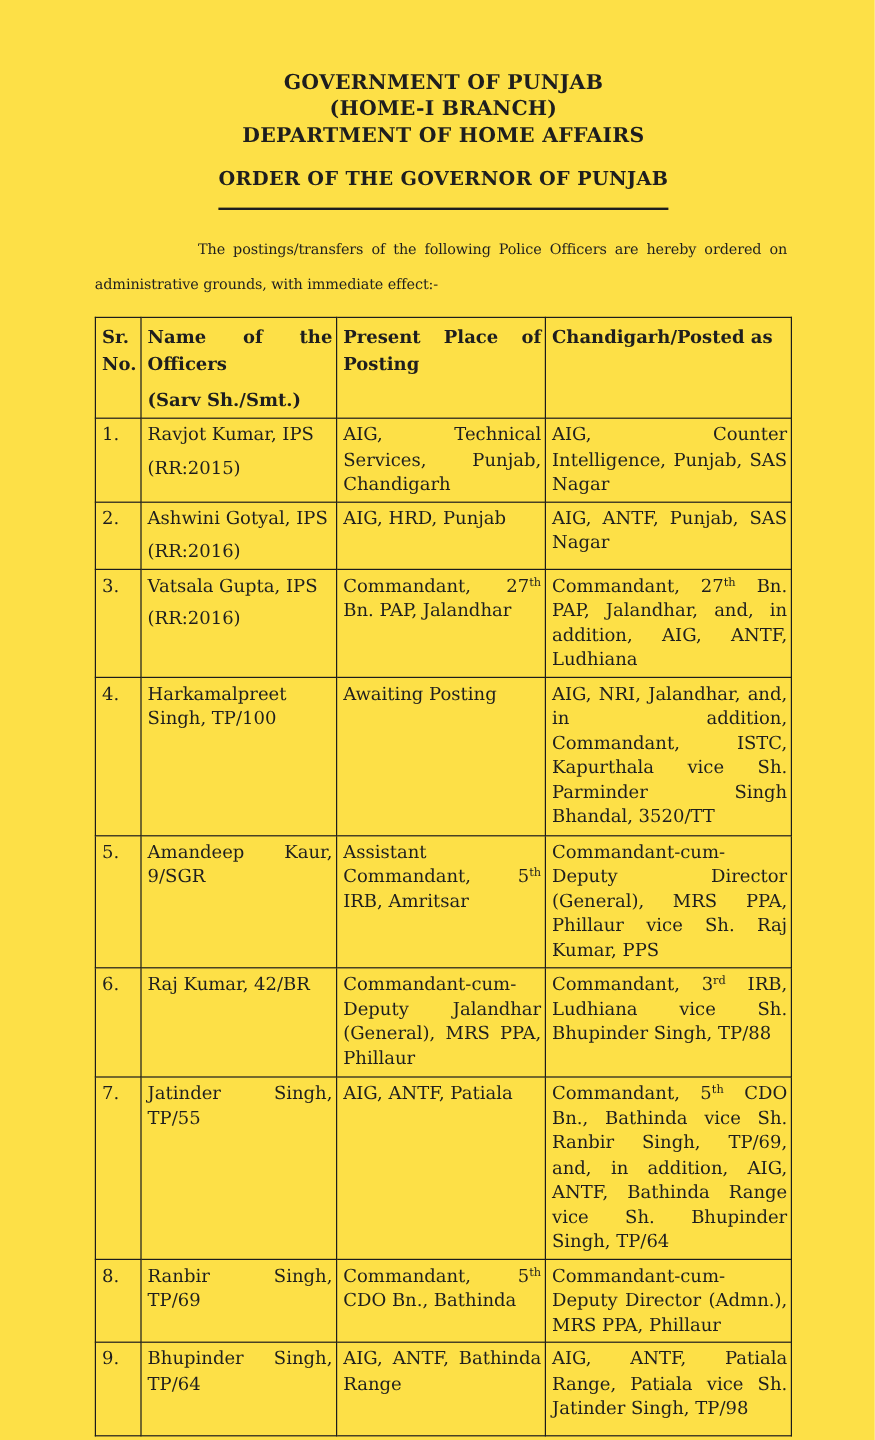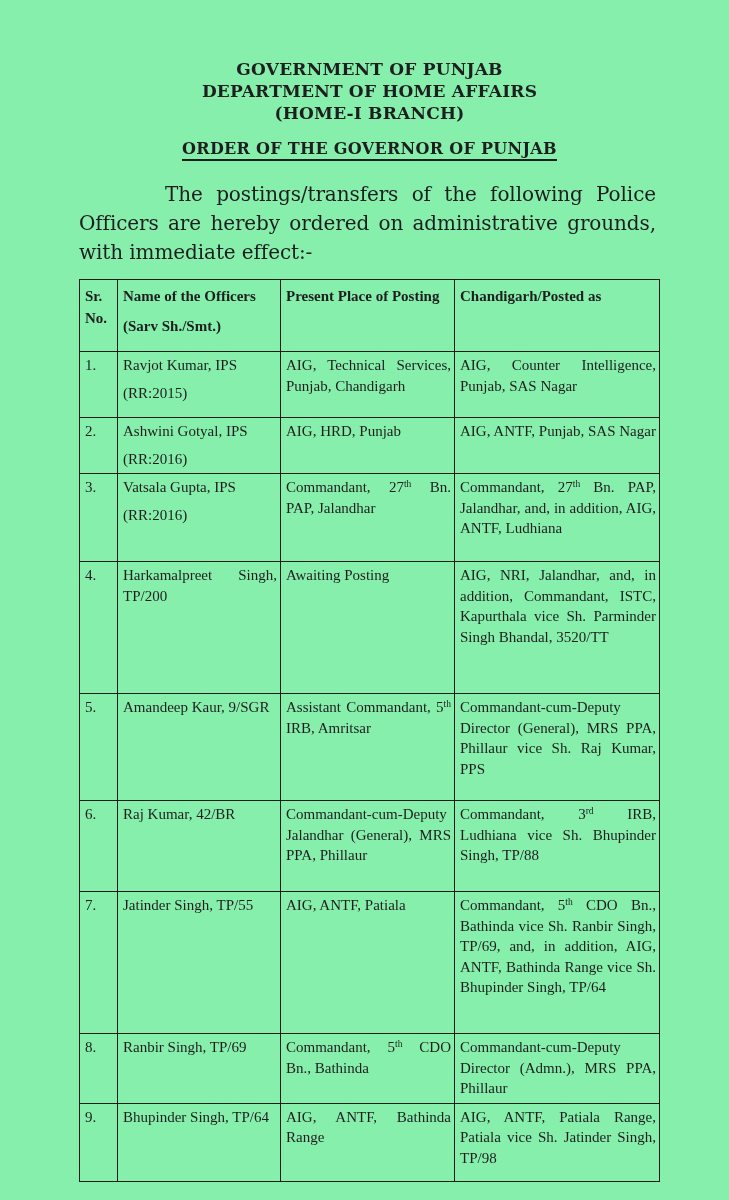--- a/index.html
+++ b/index.html
@@ -12,44 +12,44 @@
     height: 1200px;
     font-family: "DejaVu Serif", "Liberation Serif", serif;
     color: #1e1e1e;
     overflow: hidden;
   }
   .page {
     box-sizing: border-box;
     width: 729px;
     height: 1200px;
     padding: 58px 69px 0 79px;
-    background: #86efac;
+    background: #fde047;
   }
   .doc-header { text-align: center; }
   .org-line {
     font-weight: bold;
     font-size: 17px;
     line-height: 22px;
     letter-spacing: 0.2px;
   }
   .order-title-wrap {
     text-align: center;
     margin-top: 15px;
   }
   .order-title {
     display: inline-block;
     font-weight: bold;
     font-size: 16px;
     letter-spacing: 0.3px;
     border-bottom: 2px solid #1e1e1e;
-    padding-bottom: 1px;
+    padding-bottom: 15px;
   }
   .intro {
     margin: 19px 4px 0 0;
-    font-size: 20px;
+    font-size: 12px;
     line-height: 29px;
     text-align: justify;
     text-indent: 86px;
     letter-spacing: -0.1px;
   }
   table.postings {
     margin-top: 12px;
     border-collapse: collapse;
     table-layout: fixed;
     width: 580px;
@@ -59,21 +59,20 @@
   col.c2 { width: 163px; }
   col.c3 { width: 174px; }
   col.c4 { width: 205px; }
   th, td {
     border: 1.6px solid #1c1c1c;
     vertical-align: top;
     padding: 3px 3px 4px 5px;
     text-align: justify;
     line-height: 20.5px;
     overflow-wrap: break-word;
-    font-family: Liberation Serif, serif;
   }
   th {
     font-weight: bold;
     line-height: 22px;
     padding-top: 5px;
   }
   thead tr { height: 72px; }
   tbody tr:nth-child(1) { height: 66px; }
   tbody tr:nth-child(2) { height: 53px; }
   tbody tr:nth-child(3) { height: 88px; }
@@ -93,22 +92,22 @@
     letter-spacing: 0;
   }
 </style>
 </head>
 <body>
 
 <div class="page">
 
   <div class="doc-header">
     <div class="org-line">GOVERNMENT OF PUNJAB</div>
+    <div class="org-line">(HOME-I BRANCH)</div>
     <div class="org-line">DEPARTMENT OF HOME AFFAIRS</div>
-    <div class="org-line">(HOME-I BRANCH)</div>
     <div class="order-title-wrap">
       <span class="order-title">ORDER OF THE GOVERNOR OF PUNJAB</span>
     </div>
   </div>
 
   <p class="intro">The postings/transfers of the following Police Officers are hereby ordered on administrative grounds, with immediate effect:-</p>
 
   <table class="postings">
     <colgroup>
       <col class="c1">
@@ -151,21 +150,21 @@
         <td>
           <div>Vatsala Gupta, IPS</div>
           <div class="name-note">(RR:2016)</div>
         </td>
         <td>Commandant, 27<sup>th</sup> Bn. PAP, Jalandhar</td>
         <td>Commandant, 27<sup>th</sup> Bn. PAP, Jalandhar, and, in addition, AIG, ANTF, Ludhiana</td>
       </tr>
       <tr>
         <td>4.</td>
         <td>
-          <div>Harkamalpreet Singh, TP/200</div>
+          <div>Harkamalpreet Singh, TP/100</div>
 
         </td>
         <td>Awaiting Posting</td>
         <td>AIG, NRI, Jalandhar, and, in addition, Commandant, ISTC, Kapurthala vice Sh. Parminder Singh Bhandal, 3520/TT</td>
       </tr>
       <tr>
         <td>5.</td>
         <td>
           <div>Amandeep Kaur, 9/SGR</div>
 

